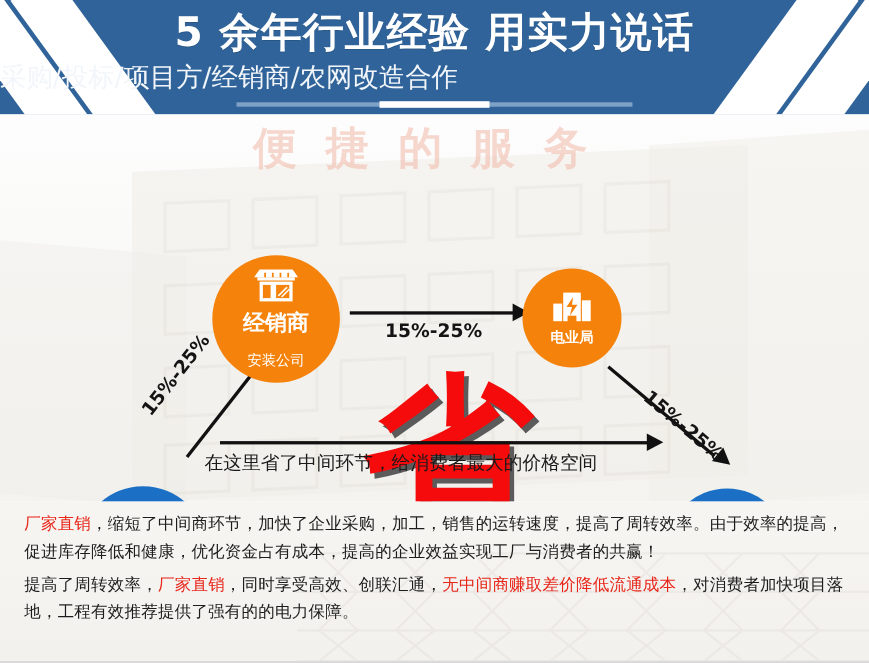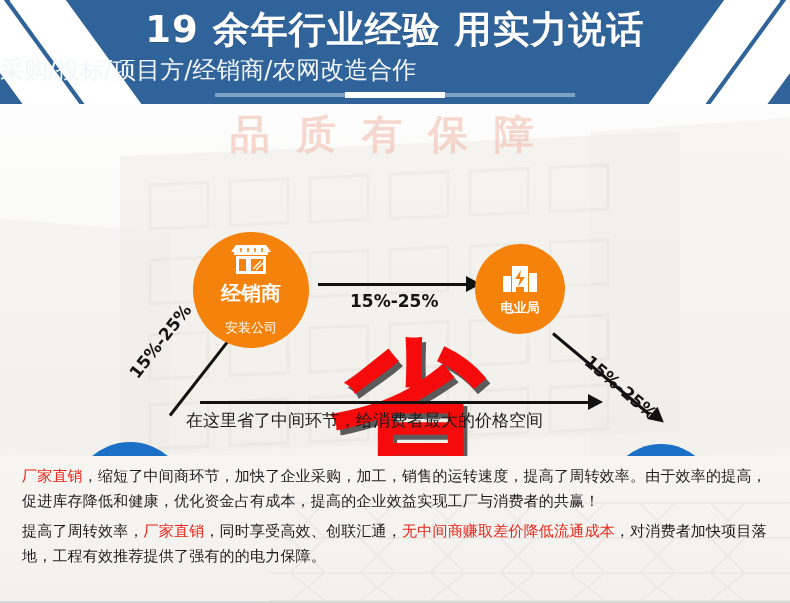--- a/index.html
+++ b/index.html
@@ -124,21 +124,21 @@
 </head>
 <body>
 
 <div class="page">
 
   <div class="header">
     <div class="stripe l1"></div>
     <div class="stripe l2"></div>
     <div class="stripe r1"></div>
     <div class="stripe r2"></div>
-    <div class="hd-title">19 余年行业经验 用实力说话</div>
+    <div class="hd-title">5 余年行业经验 用实力说话</div>
     <div class="hd-sub">采购/投标/项目方/经销商/农网改造合作</div>
     <div class="hd-rule"></div>
     <div class="hd-rule-mid"></div>
   </div>
 
   <div class="stage">
 
     <div class="bg-left"></div>
     <div class="bg-right"></div>
     <div class="bg-face">
@@ -173,21 +173,21 @@
               <rect x="110" y="250" width="58" height="44"></rect>
             <rect x="190" y="250" width="58" height="44"></rect>
               <rect x="270" y="250" width="58" height="44"></rect>
             <rect x="350" y="250" width="58" height="44"></rect>
               <rect x="430" y="250" width="58" height="44"></rect>
           </g>
         </g>
       </svg>
     </div>
 
-    <div class="watermark">品质有保障</div>
+    <div class="watermark">便捷的服务</div>
 
     <div class="saving">省</div>
 
     <div class="arrow-line" style="left:170px;top:310px;width:115px;transform:rotate(-52deg);"></div>
     <div class="arrow-head" style="left:170px;top:310px;transform:rotate(-52deg) translate(112px,0) translateY(-8px);"></div>
     <div class="arrow-lbl" style="left:133px;top:262px;transform:rotate(-52deg);transform-origin:0 50%;">15%-25%</div>
 
     <div class="arrow-line" style="left:318px;top:179px;width:150px;"></div>
     <div class="arrow-head" style="left:466px;top:172px;"></div>
     <div class="arrow-lbl" style="left:350px;top:187px;">15%-25%</div>

